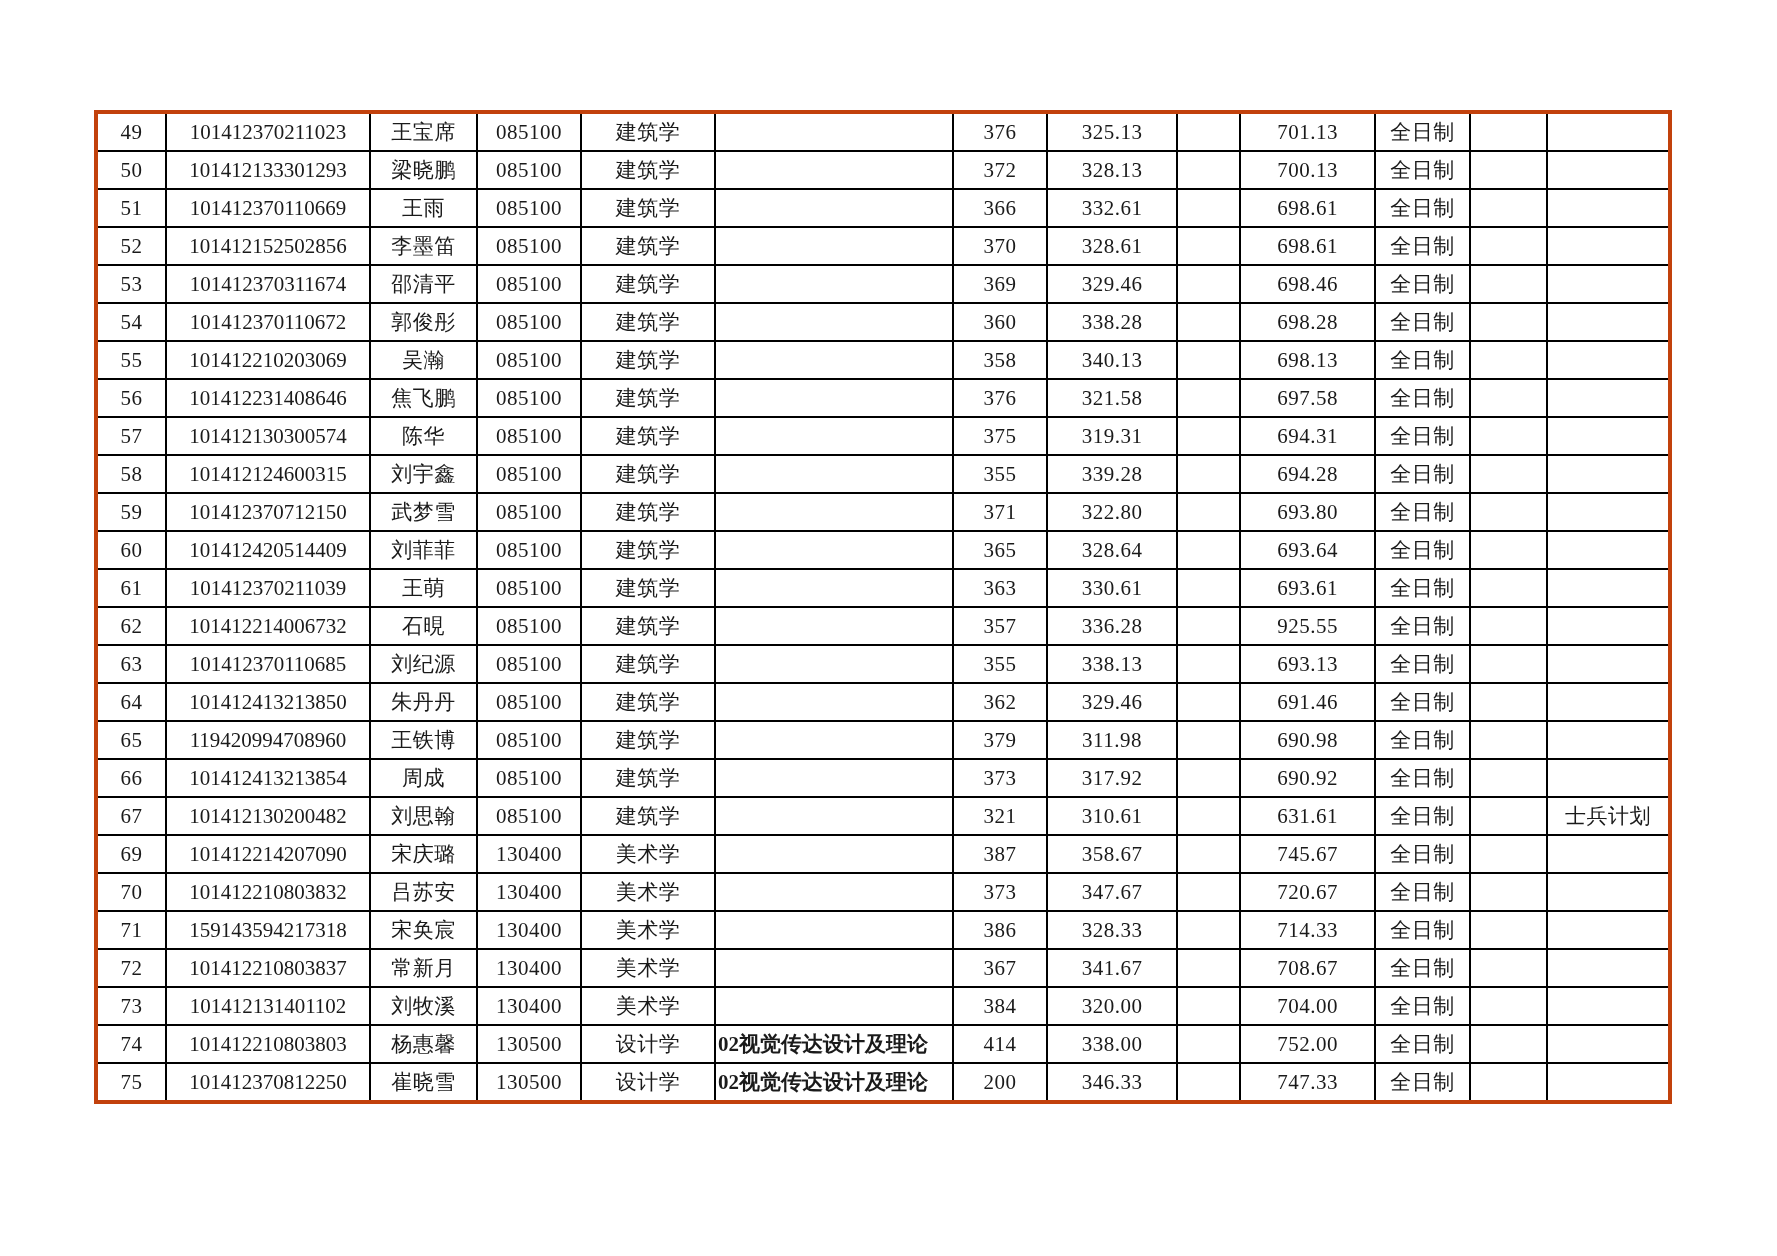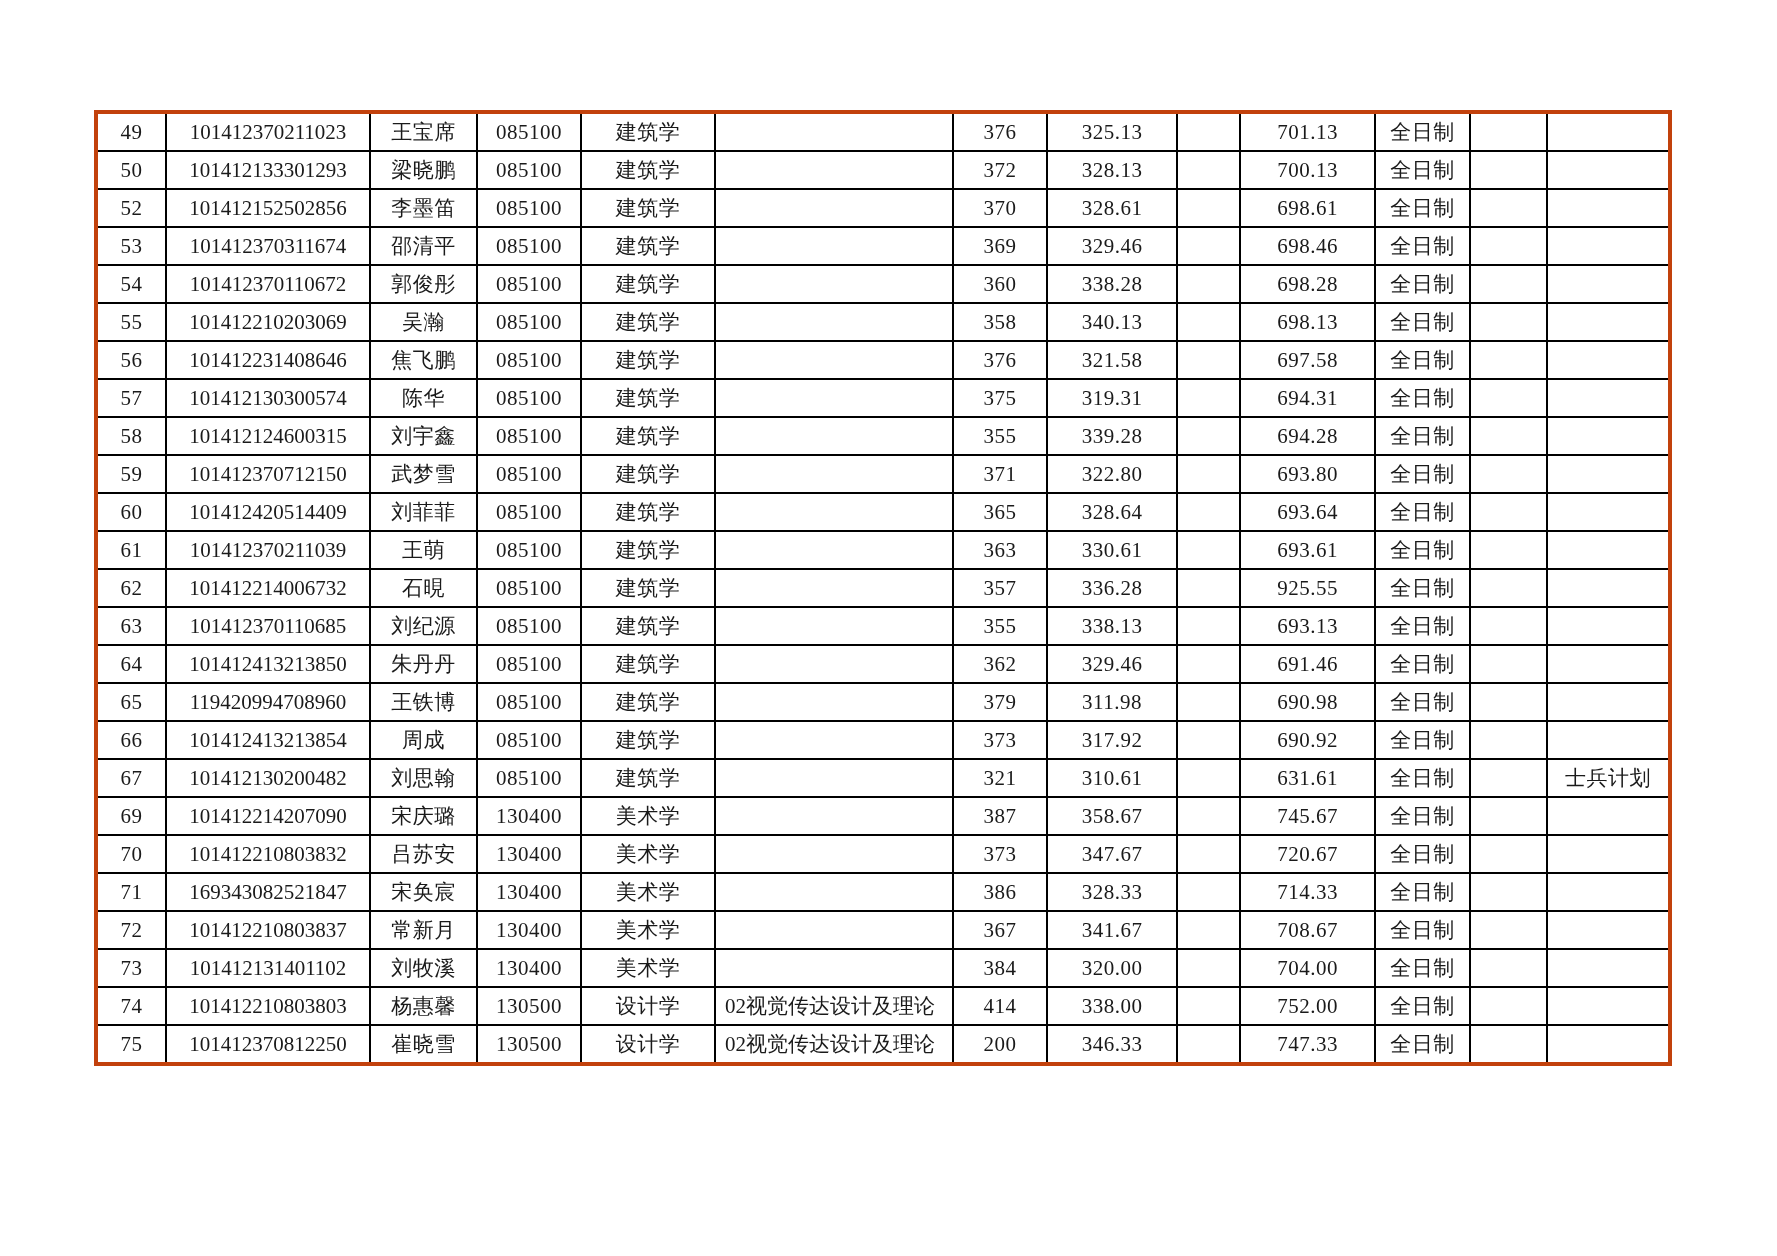--- a/index.html
+++ b/index.html
@@ -30,22 +30,23 @@
     vertical-align: middle;
     font-size: 21px;
     color: #1a1a1a;
     white-space: nowrap;
     overflow: hidden;
     letter-spacing: 0.5px;
   }
   
   table.admission-table td.col-research_direction {
     text-align: left;
-    padding-left: 9px;
+    padding-left: 2px;
     letter-spacing: 0;
+    font-weight: bold;
   }
   
   table.admission-table td.col-candidate_id {
     letter-spacing: 0;
   }
 </style>
 </head>
 <body>
 
 <div class="sheet">
@@ -90,20 +91,35 @@
           <td class="col-research_direction"></td>
           <td class="col-score_initial">372</td>
           <td class="col-score_retest">328.13</td>
           <td class="col-blank_a"></td>
           <td class="col-score_total">700.13</td>
           <td class="col-study_mode">全日制</td>
           <td class="col-blank_b"></td>
           <td class="col-remark"></td>
         </tr>
         <tr>
+          <td class="col-seq">51</td>
+          <td class="col-candidate_id">101412370110669</td>
+          <td class="col-name">王雨</td>
+          <td class="col-major_code">085100</td>
+          <td class="col-major_name">建筑学</td>
+          <td class="col-research_direction"></td>
+          <td class="col-score_initial">366</td>
+          <td class="col-score_retest">332.61</td>
+          <td class="col-blank_a"></td>
+          <td class="col-score_total">698.61</td>
+          <td class="col-study_mode">全日制</td>
+          <td class="col-blank_b"></td>
+          <td class="col-remark"></td>
+        </tr>
+        <tr>
           <td class="col-seq">52</td>
           <td class="col-candidate_id">101412152502856</td>
           <td class="col-name">李墨笛</td>
           <td class="col-major_code">085100</td>
           <td class="col-major_name">建筑学</td>
           <td class="col-research_direction"></td>
           <td class="col-score_initial">370</td>
           <td class="col-score_retest">328.61</td>
           <td class="col-blank_a"></td>
           <td class="col-score_total">698.61</td>
@@ -361,21 +377,21 @@
           <td class="col-score_initial">373</td>
           <td class="col-score_retest">347.67</td>
           <td class="col-blank_a"></td>
           <td class="col-score_total">720.67</td>
           <td class="col-study_mode">全日制</td>
           <td class="col-blank_b"></td>
           <td class="col-remark"></td>
         </tr>
         <tr>
           <td class="col-seq">71</td>
-          <td class="col-candidate_id">169343082521847</td>
+          <td class="col-candidate_id">159143594217318</td>
           <td class="col-name">宋奂宸</td>
           <td class="col-major_code">130400</td>
           <td class="col-major_name">美术学</td>
           <td class="col-research_direction"></td>
           <td class="col-score_initial">386</td>
           <td class="col-score_retest">328.33</td>
           <td class="col-blank_a"></td>
           <td class="col-score_total">714.33</td>
           <td class="col-study_mode">全日制</td>
           <td class="col-blank_b"></td>

